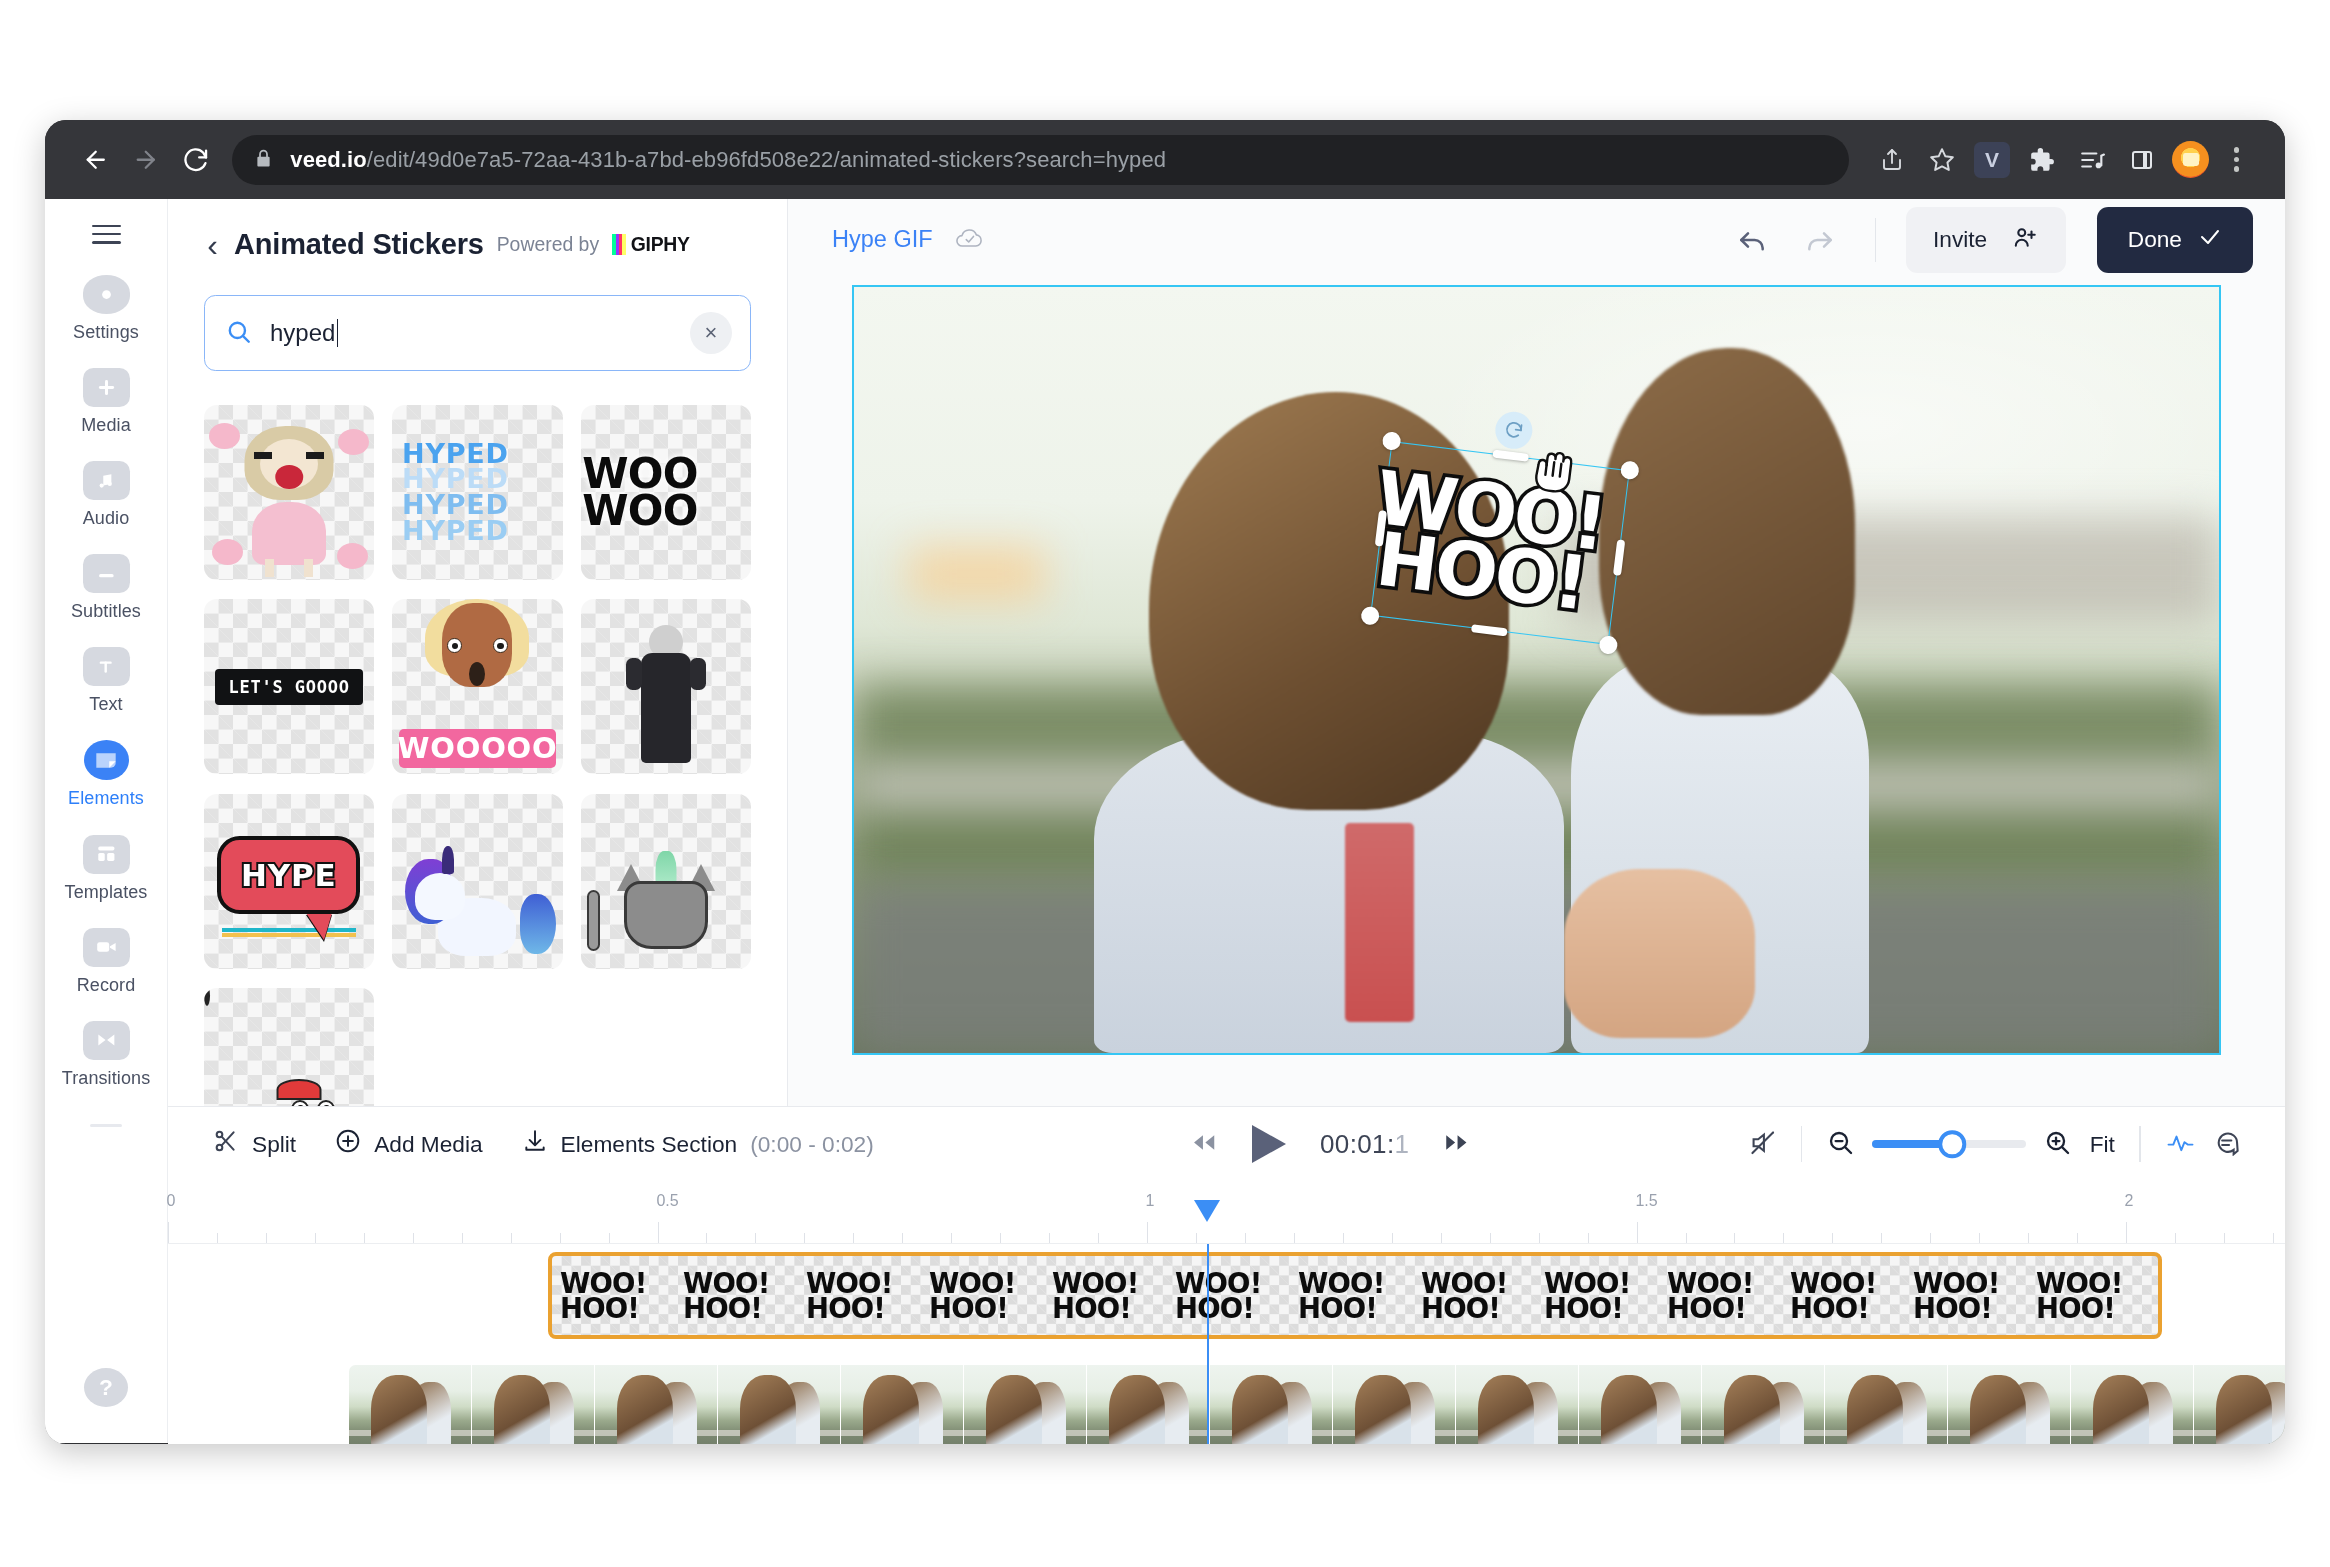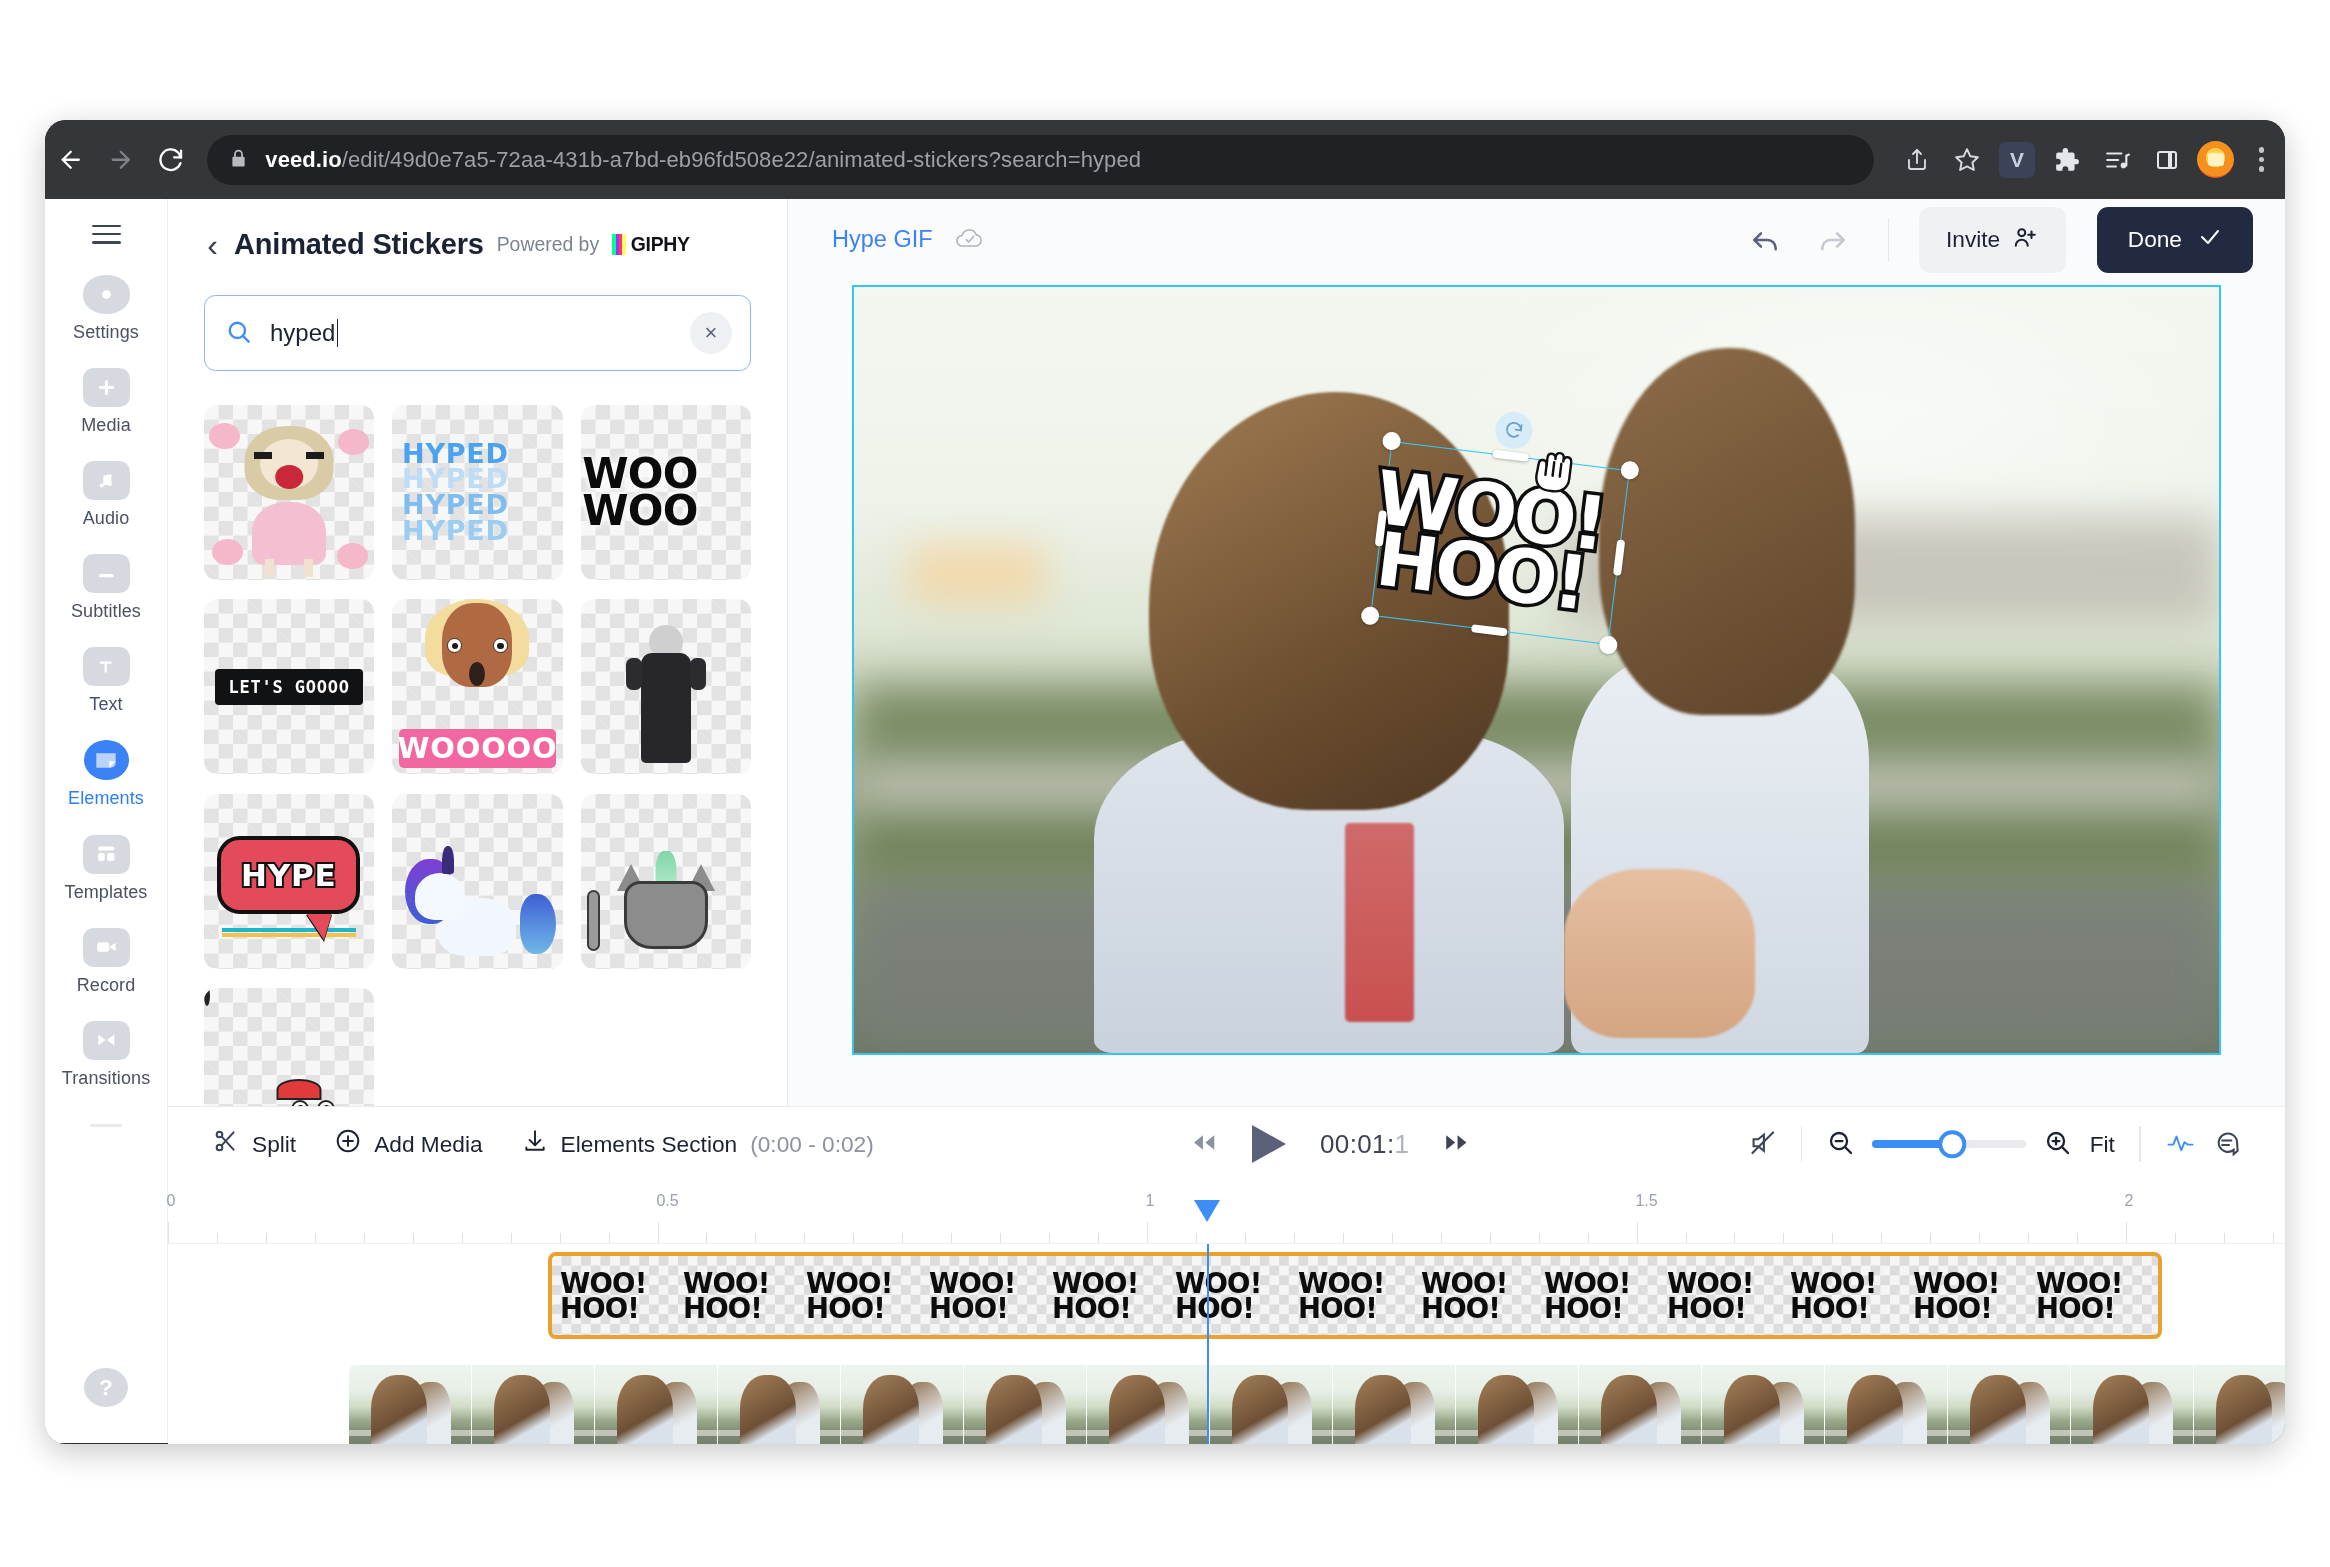--- a/index.html
+++ b/index.html
@@ -21,21 +21,21 @@
     box-shadow: 0 8px 32px rgba(0,0,0,0.22);
   }
 
   
   #browser-toolbar {
     position: relative;
     height: 79px;
     background: #35363a;
     display: flex;
     align-items: center;
-    padding: 0 1px;
+    padding: 0 26px;
   }
   .nav-btn {
     width: 50px; height: 50px;
     display: flex; align-items: center; justify-content: center;
     border-radius: 50%;
   }
   .nav-btn svg { display: block; }
 
   #omnibox {
     flex: 1;
@@ -321,21 +321,21 @@
     gap: 18px;
   }
   #project-title { font-size: 23.5px; color: #3b82f6; }
   #save-cloud { margin-left: 3.2px; }
   #top-spacer { flex: 1; }
   .hist-btn { width: 50px; height: 50px; display: flex; align-items: center; justify-content: center; }
   #top-divider { width: 1.6px; height: 44px; background: #e3e6eb; margin: 0 11.3px; }
   #invite-btn {
     height: 66px; padding: 0 27.5px;
     background: #f0f1f4; border-radius: 11.3px;
-    display: flex; align-items: center; gap: 12px;
+    display: flex; align-items: center; gap: 25px;
     font-size: 22.7px; color: #1b2233;
   }
   #done-btn {
     height: 66px; padding: 0 31px;
     background: #222a41; border-radius: 11.3px;
     display: flex; align-items: center; gap: 16px;
     font-size: 22.7px; color: #ffffff;
     margin-left: 13px;
   }
 

